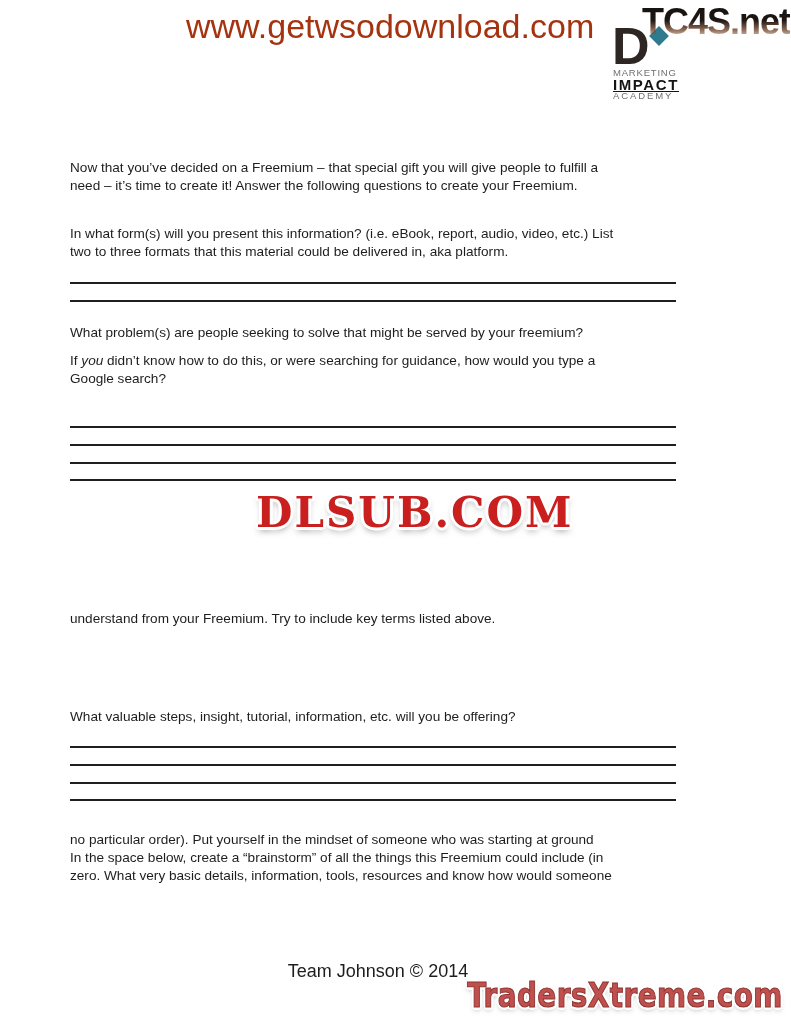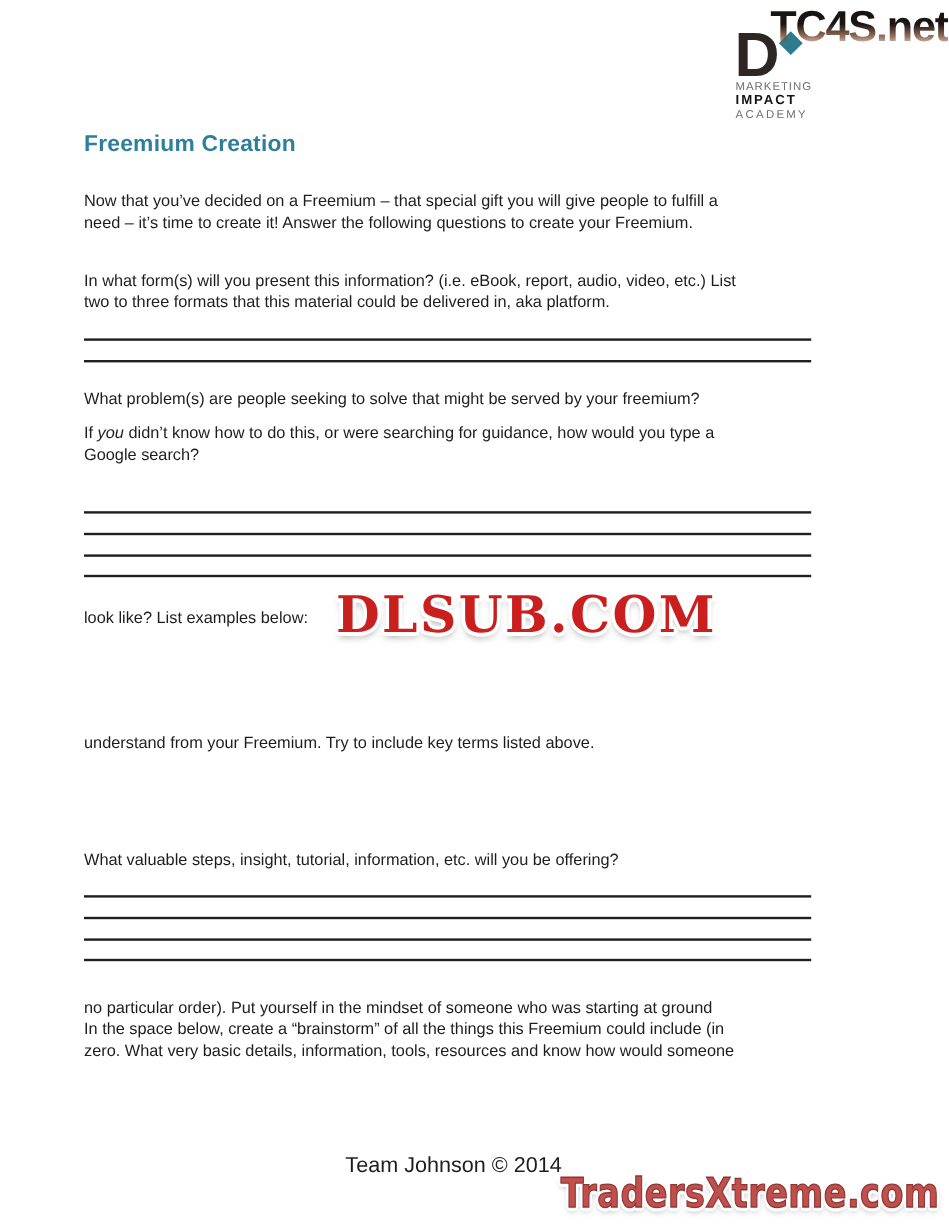--- a/index.html
+++ b/index.html
@@ -23,21 +23,21 @@
   }
   .logo-tc4s {
     position:absolute; right:1px; top:4px; z-index:3;
     font-size:36px; font-weight:700; line-height:1; letter-spacing:-1px; white-space:nowrap;
     background:linear-gradient(180deg,#141210 0%,#1c1613 45%,rgba(117,70,45,.8) 72%,rgba(150,100,70,.35) 92%,rgba(160,110,80,.12) 100%);
     -webkit-background-clip:text; background-clip:text;
     color:transparent; -webkit-text-fill-color:transparent;
   }
   .brand { position:absolute; left:613px; top:68px; z-index:5; }
   .brand-marketing { font-size:9.5px; line-height:10px; letter-spacing:.8px; color:#6f6f6f; }
-  .brand-impact    { font-size:11px; line-height:13px; font-weight:700; letter-spacing:1.6px; color:#141414; }
+  .brand-impact    { font-size:15px; line-height:13px; font-weight:700; letter-spacing:1.6px; color:#141414;text-decoration:underline; }
   .brand-academy   { font-size:9.5px; line-height:10px; letter-spacing:1.9px; color:#6f6f6f; }
 
   
   .title {
     position:absolute; left:70px; top:110px;
     font-size:19px; font-weight:700; color:#2e7f9d; letter-spacing:.2px;
   }
   .para, .question {
     position:absolute; left:70px; width:616px;
     font-size:13.6px; line-height:18px; color:#1d1d1d;
@@ -52,21 +52,20 @@
   
   .wm-dlsub {
     position:absolute; left:256px; top:492px; z-index:6;
     font-family:"DejaVu Serif", serif; font-weight:700;
     font-size:42px; line-height:1; letter-spacing:2px; white-space:nowrap;
     color:#c9201f;
     text-shadow:
       -3px 0 0 #ffffff, 3px 0 0 #ffffff, 0 -3px 0 #ffffff, 0 3px 0 #ffffff,
       -2px -2px 0 #ffffff, 2px -2px 0 #ffffff, -2px 2px 0 #ffffff, 2px 2px 0 #ffffff,
       0 4px 6px rgba(110,110,110,.65);
-    margin-left: 24px;
   }
   .wm-traders {
     position:absolute; right:8px; top:978px; z-index:6;
     font-family:"DejaVu Sans", sans-serif; font-weight:700;
     font-size:34px; line-height:1; letter-spacing:.5px; white-space:nowrap;
     color:#c0504d; -webkit-text-stroke:1.1px #8e3431;
     transform:scaleX(.82); transform-origin:right center;
     text-shadow:
       -3px 0 0 #ffffff, 3px 0 0 #ffffff, 0 -3px 0 #ffffff, 0 3px 0 #ffffff,
       -2px -2px 0 #ffffff, 2px -2px 0 #ffffff, -2px 2px 0 #ffffff, 2px 2px 0 #ffffff,
@@ -79,27 +78,27 @@
   }
 </style>
 </head>
 <body>
 
 <div class="page">
 
   <div class="logo-d">D</div>
   <div class="logo-diamond"></div>
   <div class="logo-tc4s">TC4S.net</div>
+  <div class="hdr-url">www.getwsodownload.com</div>
   <div class="brand">
     <div class="brand-marketing">MARKETING</div>
     <div class="brand-impact">IMPACT</div>
     <div class="brand-academy">ACADEMY</div>
   </div>
 
-  <div class="title">Freemium Creation</div>
 
   <div class="para" style="top:159px">
       <div class="tline">Now that you’ve decided on a Freemium – that special gift you will give people to fulfill a</div>
       <div class="tline">need – it’s time to create it! Answer the following questions to create your Freemium.</div>
     </div>
 
   <div class="para" style="top:225px">
       <div class="tline">In what form(s) will you present this information? (i.e. eBook, report, audio, video, etc.) List</div>
       <div class="tline">two to three formats that this material could be delivered in, aka platform.</div>
     </div>
@@ -117,21 +116,20 @@
   </div>
 
   <div class="blank-group" style="top:426px">
     <div class="blank-line"></div>
     <div class="blank-line"></div>
     <div class="blank-line"></div>
     <div class="blank-line"></div>
   </div>
 
   <div class="para" style="top:506px">
-    <div class="tline">look like? List examples below:</div>
   </div>
 
   <div class="wm-dlsub">DLSUB.COM</div>
 
   <div class="para" style="top:610px">
       <div class="tline">understand from your Freemium. Try to include key terms listed above.</div>
     </div>
 
   <div class="question" style="top:708px">What valuable steps, insight, tutorial, information, etc. will you be offering?</div>
 

